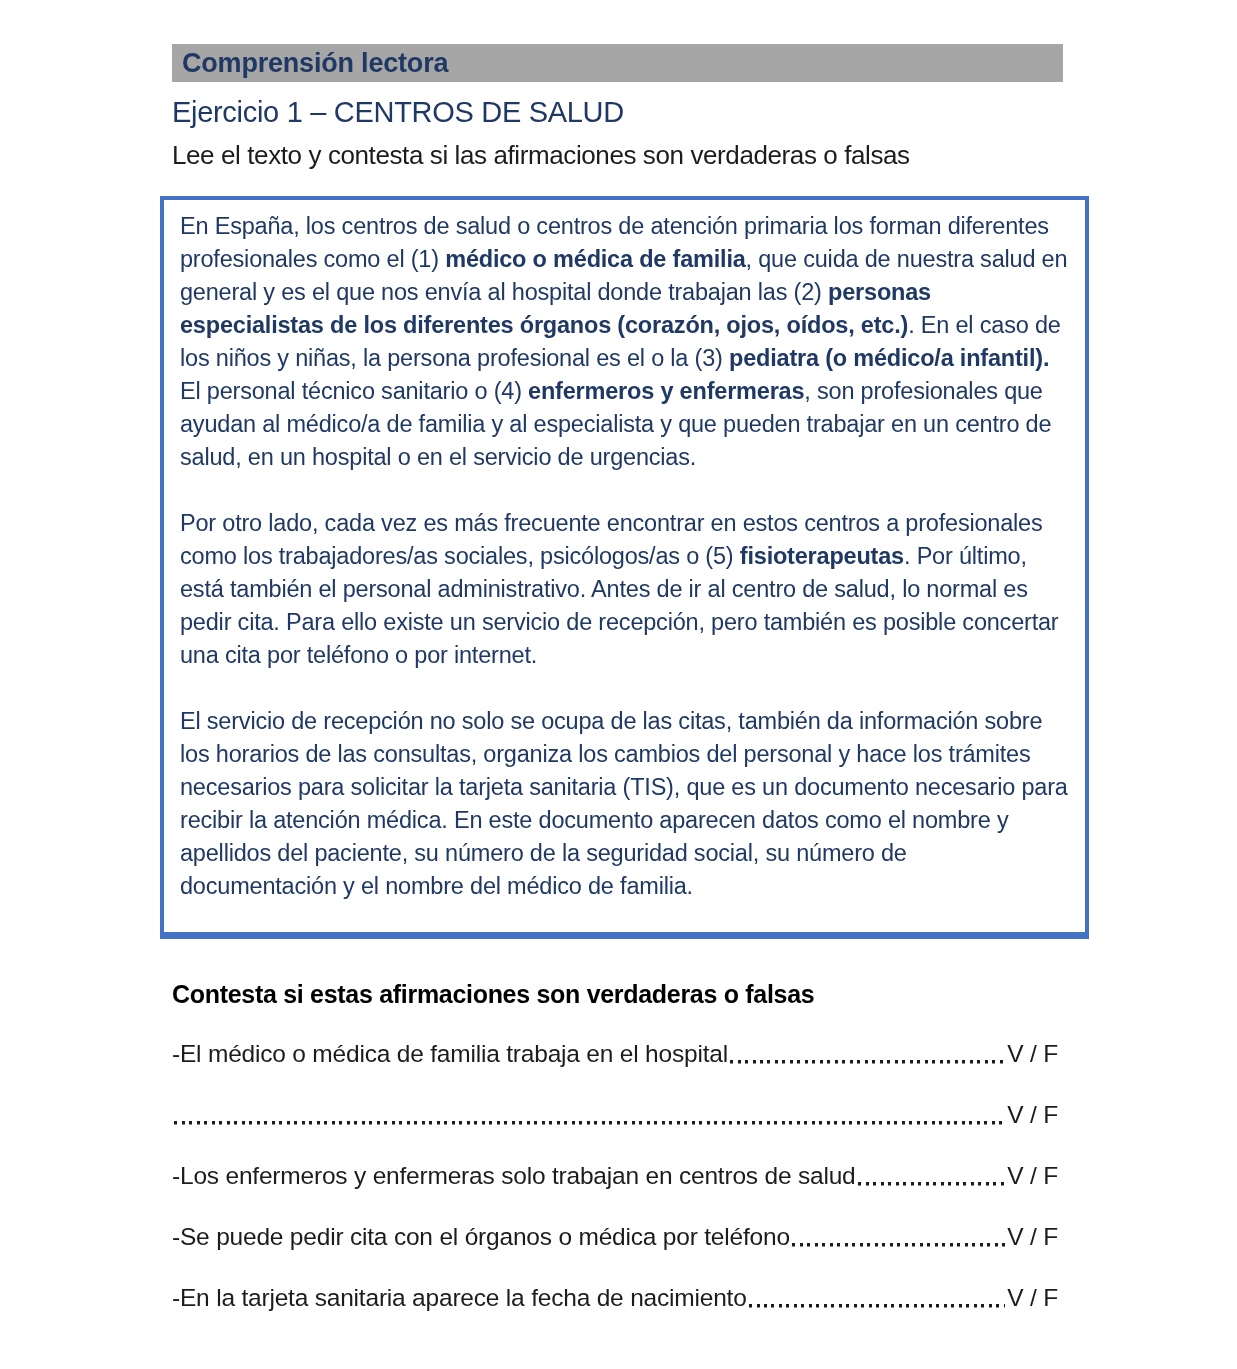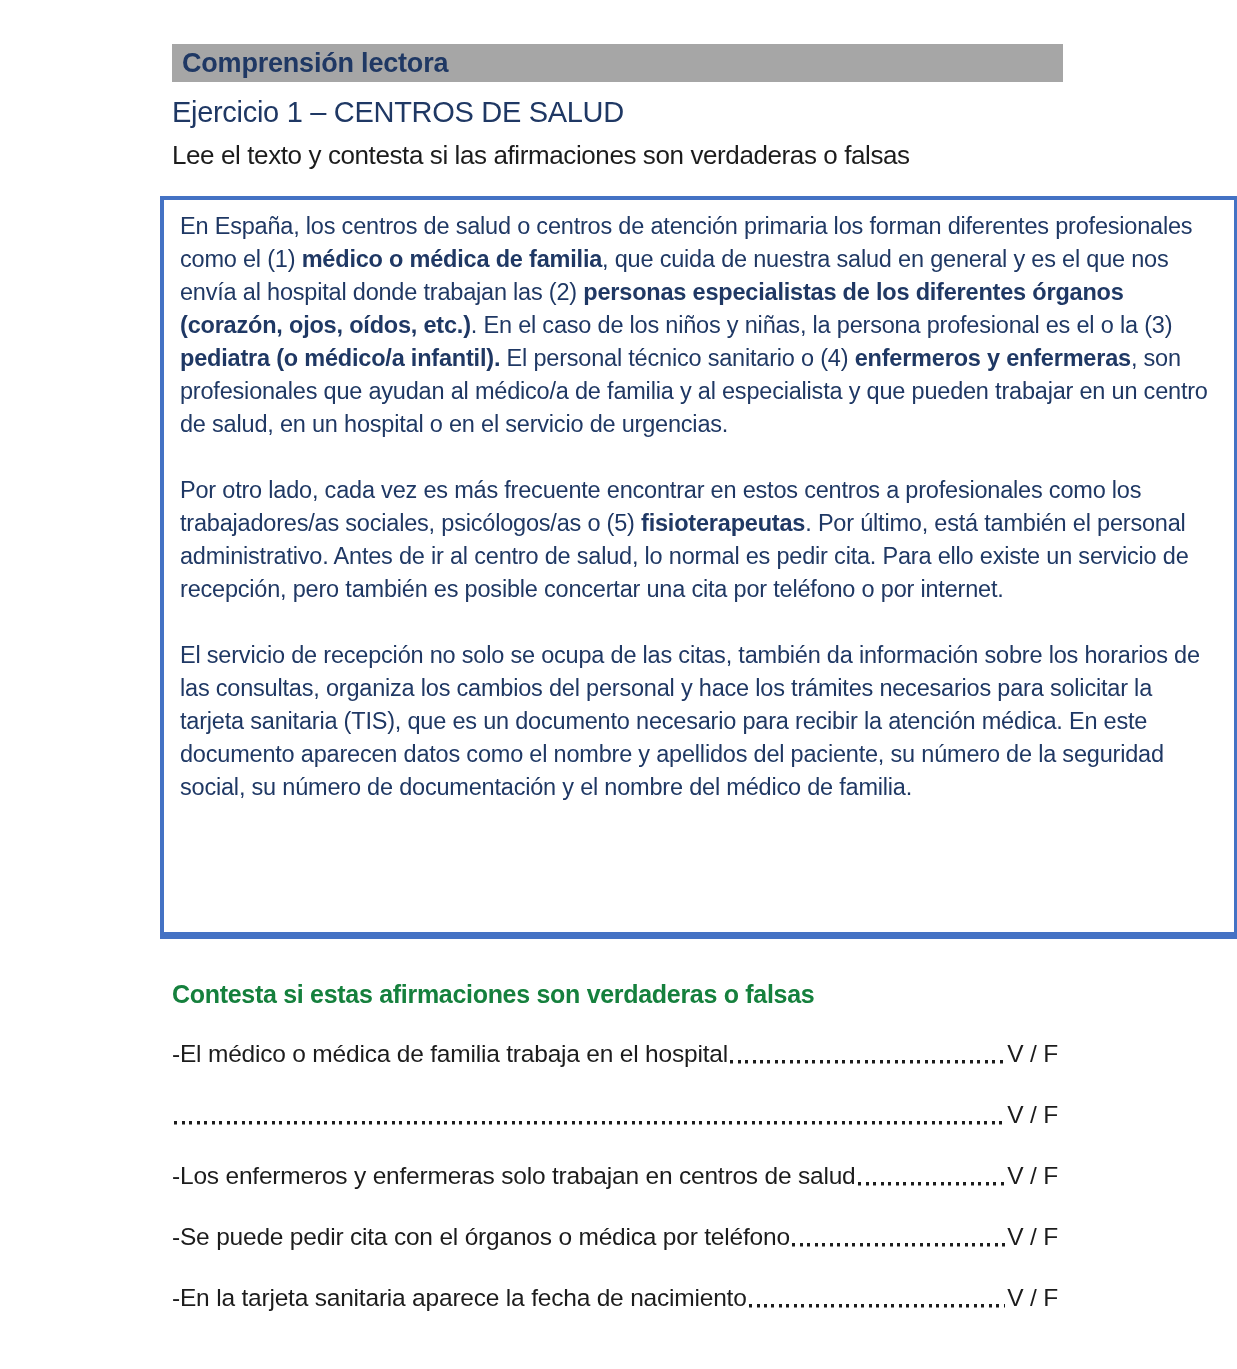--- a/index.html
+++ b/index.html
@@ -31,40 +31,40 @@
   .ex-title{
     position:absolute;left:172px;top:96px;margin:0;
     font-size:29px;font-weight:normal;color:var(--navy);letter-spacing:-0.3px;
   }
   .ex-instr{
     position:absolute;left:172px;top:140px;margin:0;
     font-size:26px;color:var(--ink);letter-spacing:-0.4px;
   }
 
   .reading-box{
-    position:absolute;left:160px;top:196px;width:1078px;height:743px;
+    position:absolute;left:160px;top:196px;width:929px;height:743px;
     box-sizing:border-box;
     border:4px solid var(--box-border);
     border-bottom-width:7px;
     padding:10px 16px 4px 16px;
     color:var(--navy);
     font-size:23.5px;line-height:33px;letter-spacing:-0.2px;
     overflow:hidden;
   }
   .rb-para{margin:0 0 33px 0;}
   .rb-para:last-child{margin-bottom:0;}
   .seg-b{font-weight:bold;}
 
   .questions{
     position:absolute;left:172px;top:979px;width:886px;
     color:var(--ink);
   }
   .q-heading{
     font-size:25px;font-weight:bold;line-height:30px;letter-spacing:-0.3px;
-    color:#15803d;
+    color:#000000;
   }
   .q-row{
     display:flex;height:32px;margin-top:29px;
     font-size:24.5px;line-height:32px;letter-spacing:-0.2px;
   }
   .q-row:first-of-type{margin-top:30px;}
   .q-text{white-space:nowrap;}
   .q-dots{
     flex:1 1 auto;min-width:12px;margin:0 2px;
     background-image:repeating-linear-gradient(to right,var(--ink) 0 3px,transparent 3px 7.5px);

